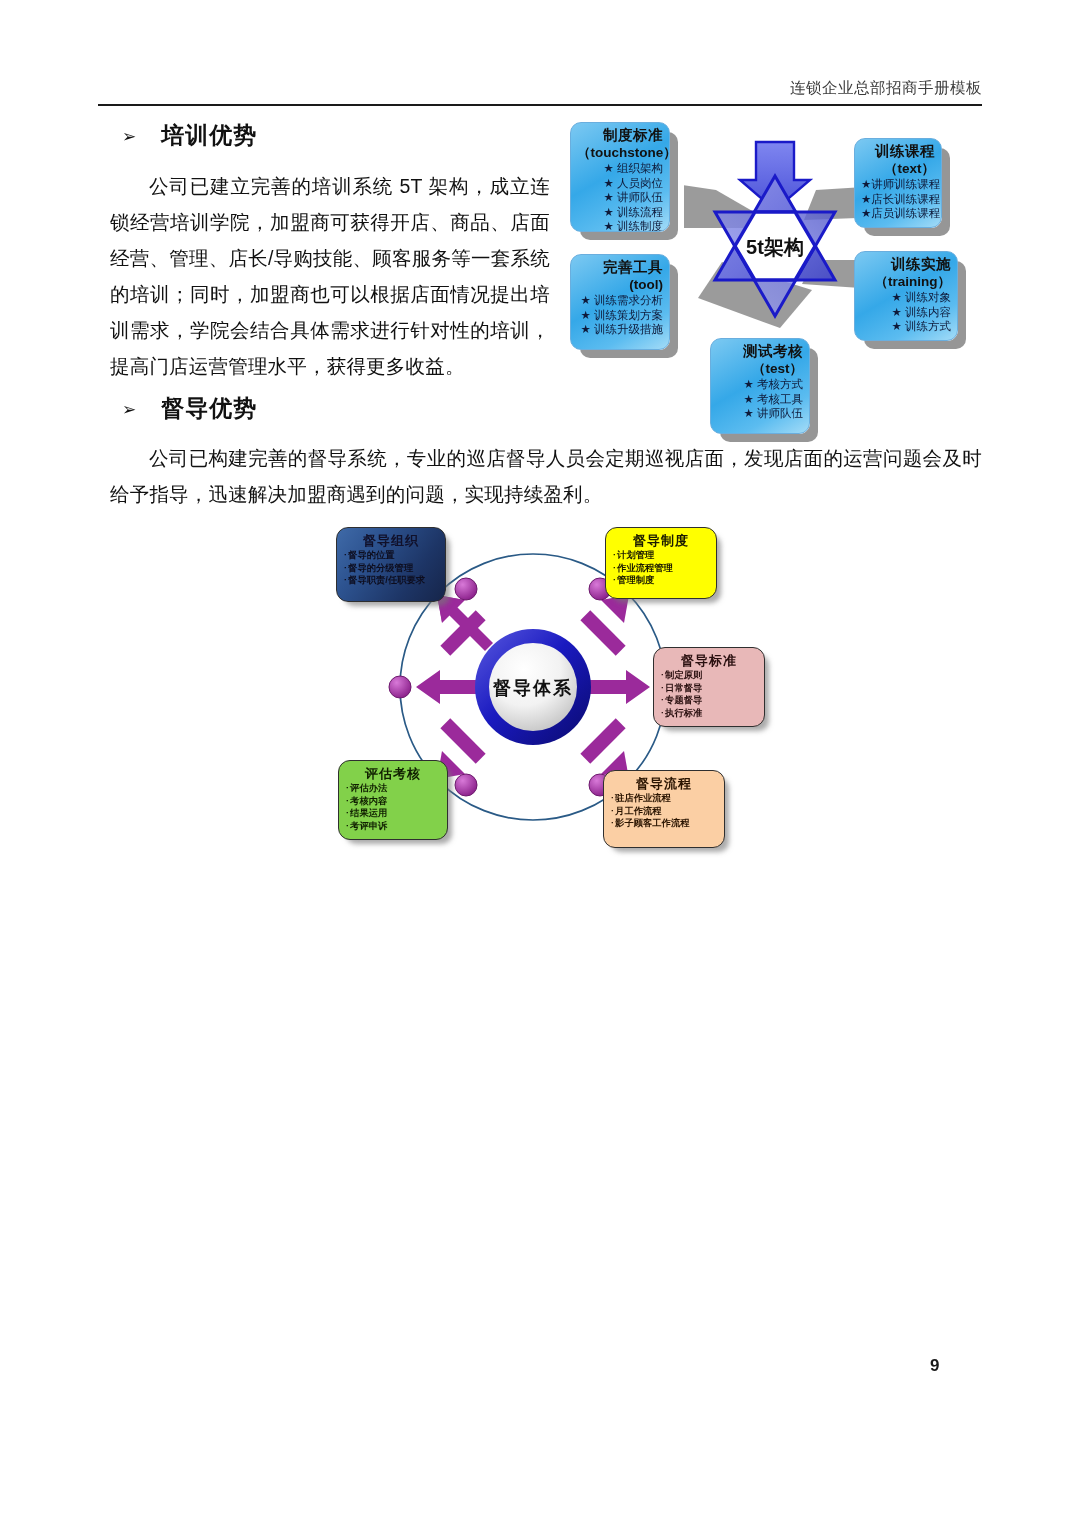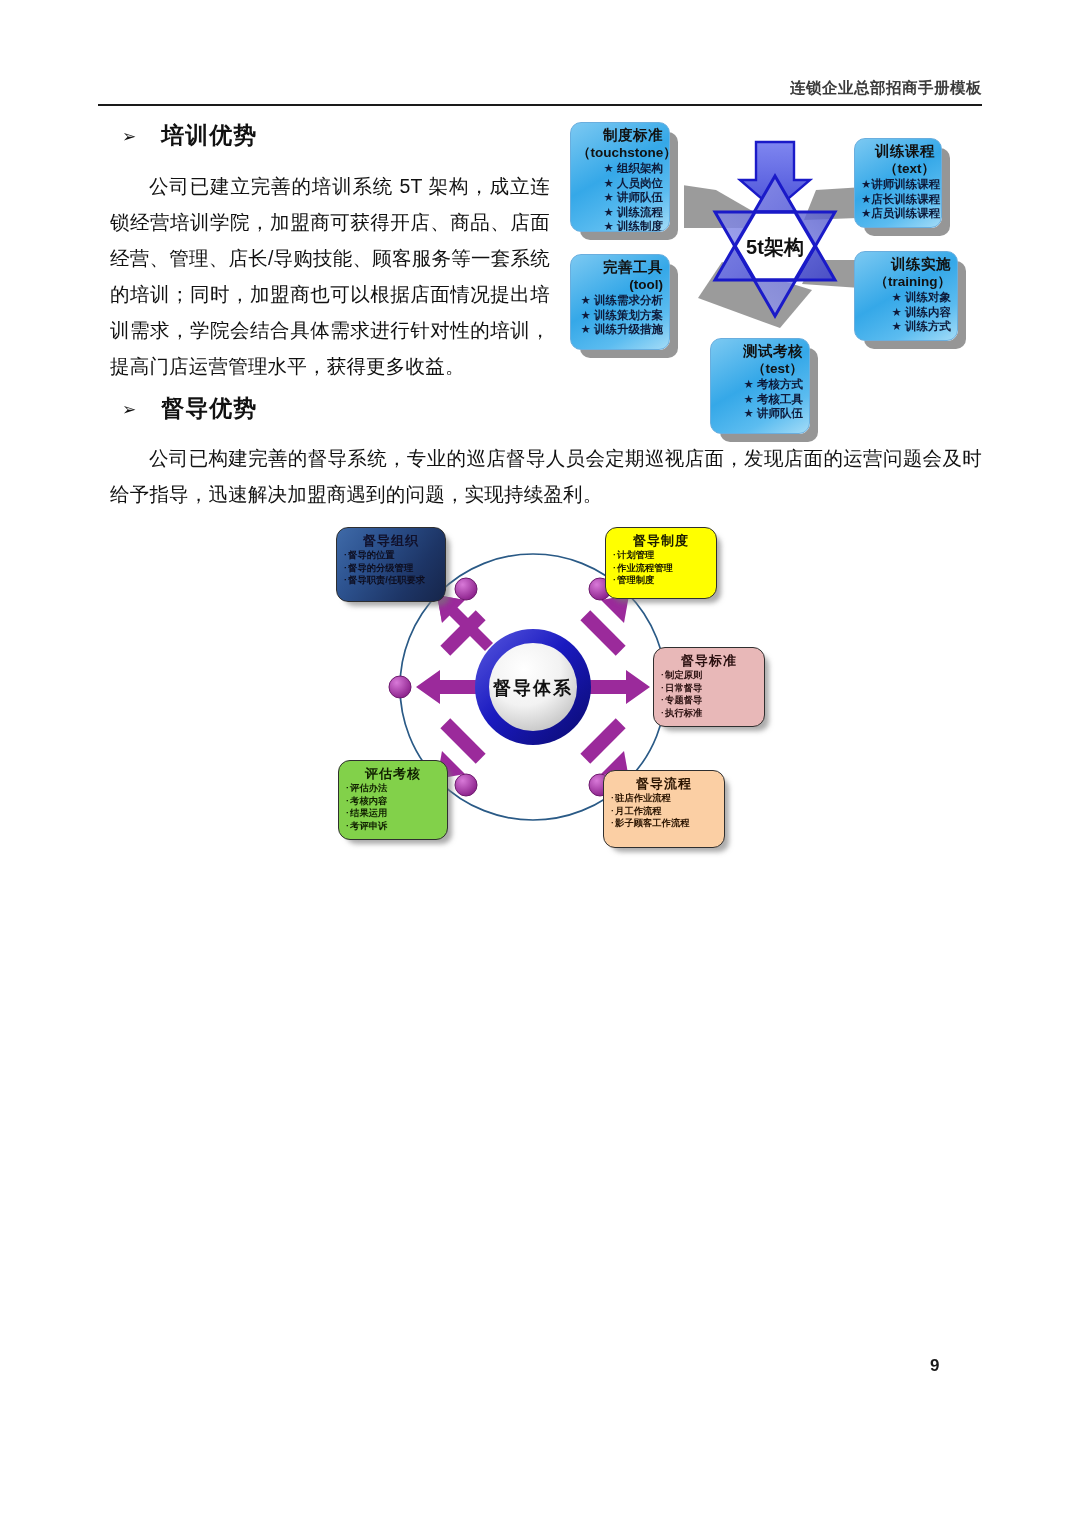--- a/index.html
+++ b/index.html
@@ -21,21 +21,21 @@
   
   .header {
     position: absolute;
     left: 98px;
     top: 78px;
     width: 884px;
     text-align: right;
     font-size: 15.5px;
     color: #3b3b3b;
     letter-spacing: 0.5px;
-    font-weight: 700;
+    font-weight: 400;
   }
   .header-rule {
     position: absolute;
     left: 98px;
     top: 104px;
     width: 884px;
     height: 0;
     border-top: 2px solid #1a1a1a;
   }
 
@@ -103,21 +103,21 @@
     font-weight: bold;
     font-size: 13.5px;
     line-height: 17px;
     white-space: nowrap;
   }
   .t-item {
     font-size: 11.5px;
     line-height: 14.5px;
     white-space: nowrap;
     color: #0e1a3a;
-    font-weight: 700;
+    font-weight: 400;
   }
   #t-box-touchstone { left: 14px; top: 4px; width: 100px; height: 110px; }
   #t-box-tool { left: 14px; top: 136px; width: 100px; height: 96px; }
   #t-box-test { left: 154px; top: 220px; width: 100px; height: 96px; }
   #t-box-text { left: 298px; top: 20px; width: 88px; height: 90px; }
   #t-box-training { left: 298px; top: 133px; width: 104px; height: 90px; }
 
   .star-wrap {
     position: absolute;
     left: 128px;

